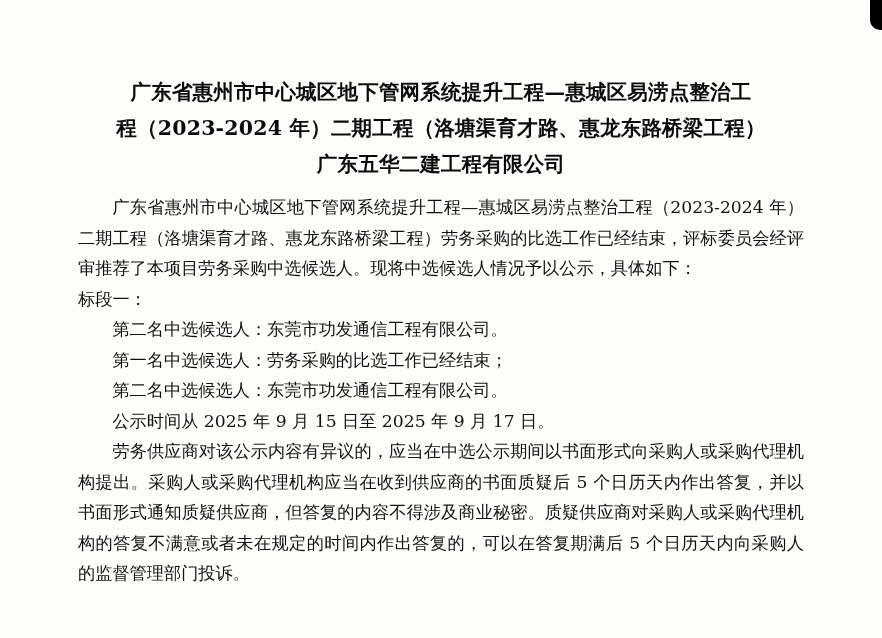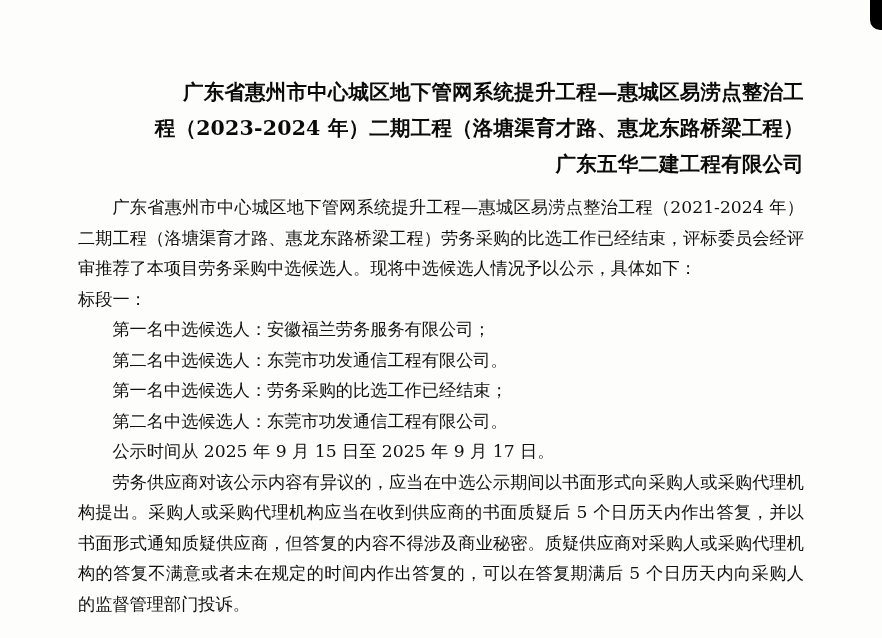--- a/index.html
+++ b/index.html
@@ -36,21 +36,21 @@
     position: absolute;
     left: 78px;
     top: 74px;
     width: 726px;
   }
   .doc-title {
     font-family: "DejaVu Serif", "Liberation Serif", serif;
     font-weight: bold;
     font-size: 20.5px;
     line-height: 36px;
-    text-align: right;
+    text-align: center;
     letter-spacing: 0.2px;
     margin: 0 0 10px 0;
     color: #0b0b0b;
   }
   .doc-title .ln {
     display: block;
   }
   .para {
     font-size: 17.2px;
     line-height: 30.5px;
@@ -78,25 +78,24 @@
   <div class="scan-edge"></div>
 
   <div class="doc-body">
 
     <h1 class="doc-title">
       <span class="ln">广东省惠州市中心城区地下管网系统提升工程—惠城区易涝点整治工</span>
       <span class="ln">程（2023-2024 年）二期工程（洛塘渠育才路、惠龙东路桥梁工程）</span>
       <span class="ln">广东五华二建工程有限公司</span>
     </h1>
 
-    <p class="para indent">广东省惠州市中心城区地下管网系统提升工程—惠城区易涝点整治工程（2021-2024 年）二期工程（洛塘渠育才路、惠龙东路桥梁工程）劳务采购的比选工作已经结束，评标委员会经评审推荐了本项目劳务采购中选候选人。现将中选候选人情况予以公示，具体如下：</p>
+    <p class="para indent">广东省惠州市中心城区地下管网系统提升工程—惠城区易涝点整治工程（2023-2024 年）二期工程（洛塘渠育才路、惠龙东路桥梁工程）劳务采购的比选工作已经结束，评标委员会经评审推荐了本项目劳务采购中选候选人。现将中选候选人情况予以公示，具体如下：</p>
 
     <p class="para flush">标段一：</p>
 
-    <p class="para hang">第一名中选候选人：安徽福兰劳务服务有限公司；</p>
 
     <p class="para hang">第二名中选候选人：东莞市功发通信工程有限公司。</p>
 
 
     <p class="para hang">第一名中选候选人：劳务采购的比选工作已经结束；</p>
 
     <p class="para hang">第二名中选候选人：东莞市功发通信工程有限公司。</p>
 
     <p class="para hang">公示时间从 2025 年 9 月 15 日至 2025 年 9 月 17 日。</p>
 

